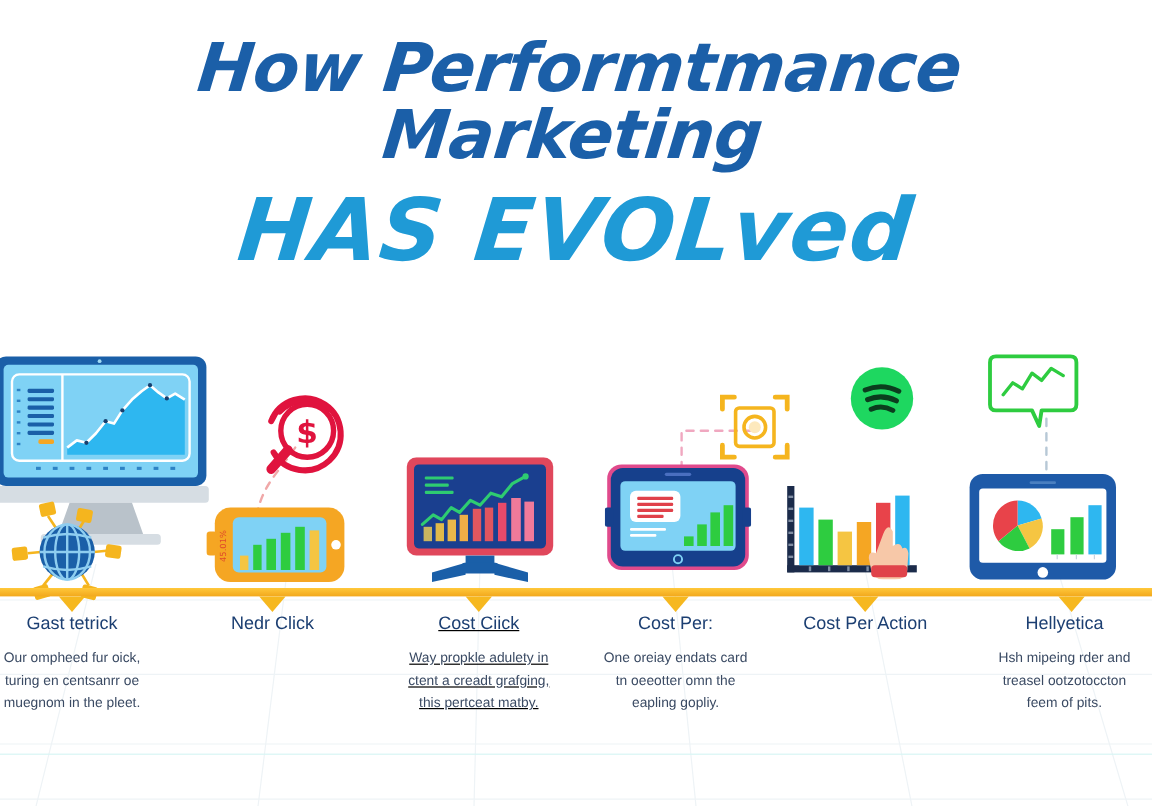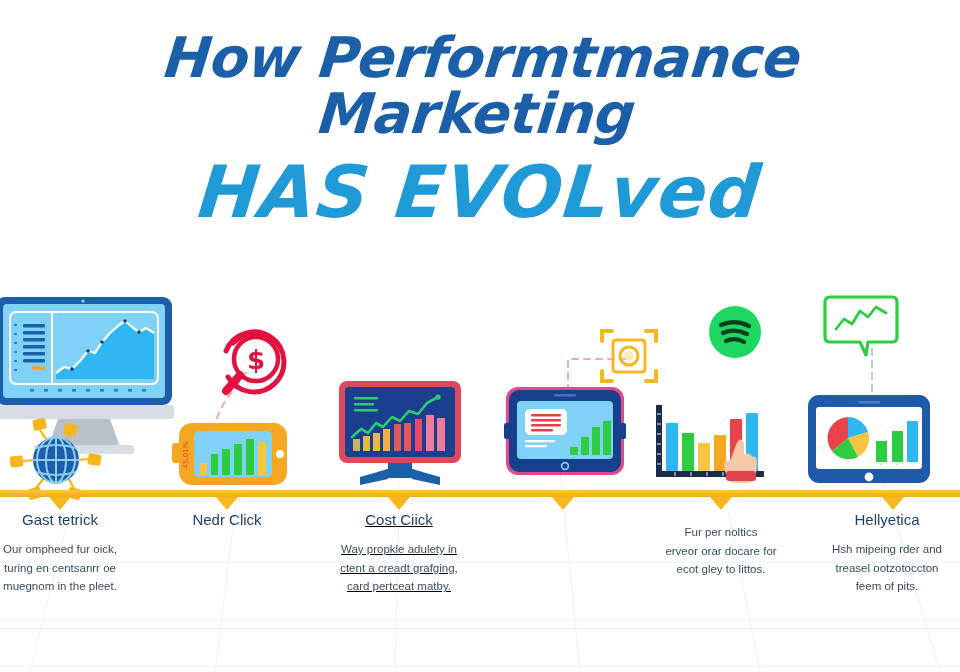--- a/index.html
+++ b/index.html
@@ -428,26 +428,30 @@
 turing en centsanrr oe
 muegnom in the pleet.</div>
   </div>
   <div class="col" style="left:152px; width:150px;">
     <div class="col-title">Nedr Click</div>
   </div>
   <div class="col" style="left:324px; width:150px;text-decoration:underline;">
     <div class="col-title">Cost Ciick</div>
     <div class="col-body" style="white-space:pre-line;">Way propkle adulety in
 ctent a creadt grafging,
-card pertceat matby.</div>
+this pertceat matby.</div>
+  </div>
+  <div class="col" style="left:488px; width:150px;">
+    <div class="col-title">Cost Per:</div>
+    <div class="col-body" style="white-space:pre-line;">One oreiay endats card
+tn oeeotter omn  the
+eapling gopliy.</div>
   </div>
   <div class="col" style="left:640px; width:162px;">
-    <div class="col-body" style="white-space:pre-line;">Fur per noltics
-erveor orar docare for
-ecot gley to littos.</div>
+    <div class="col-title">Cost Per Action</div>
   </div>
   <div class="col" style="left:812px; width:150px;">
     <div class="col-title">Hellyetica</div>
     <div class="col-body" style="white-space:pre-line;">Hsh mipeing rder and
 treasel ootzotoccton
 feem of pits.</div>
   </div>
 
 </div>
 

